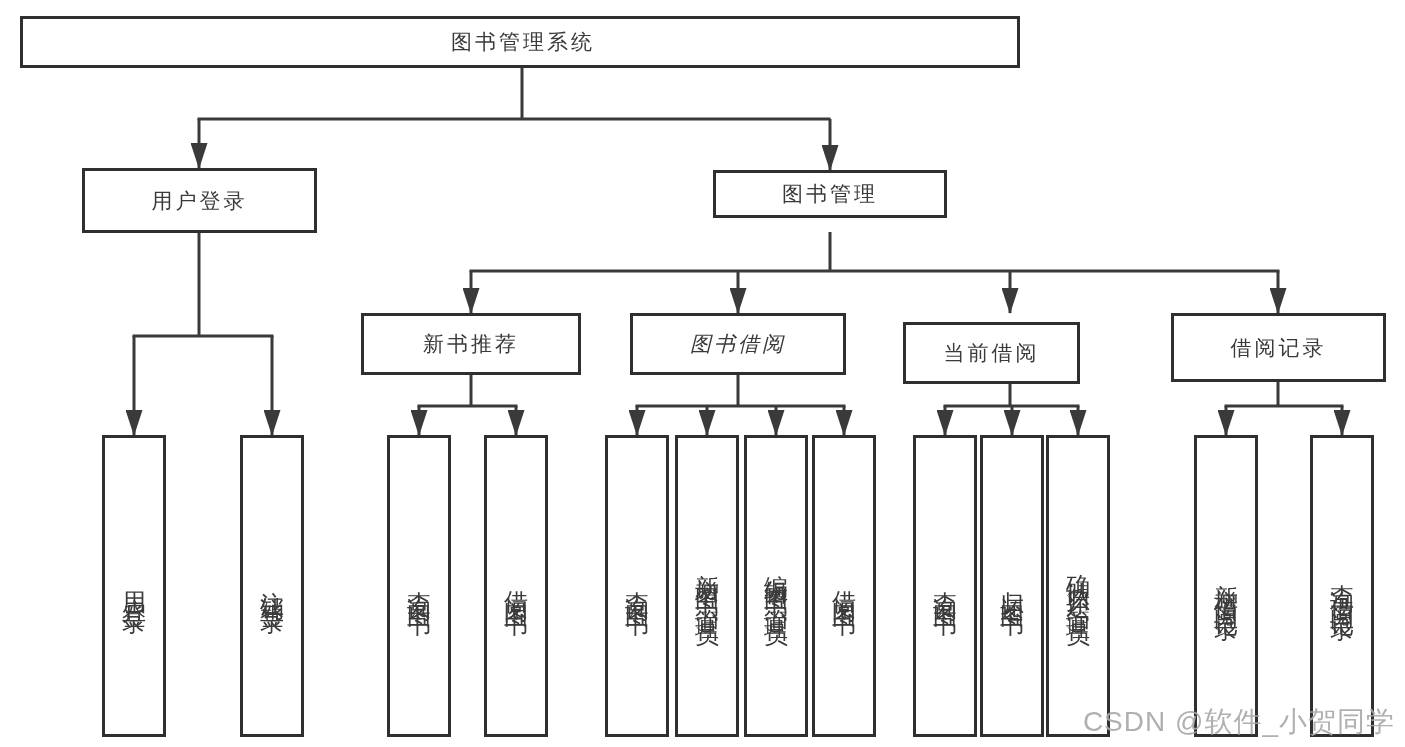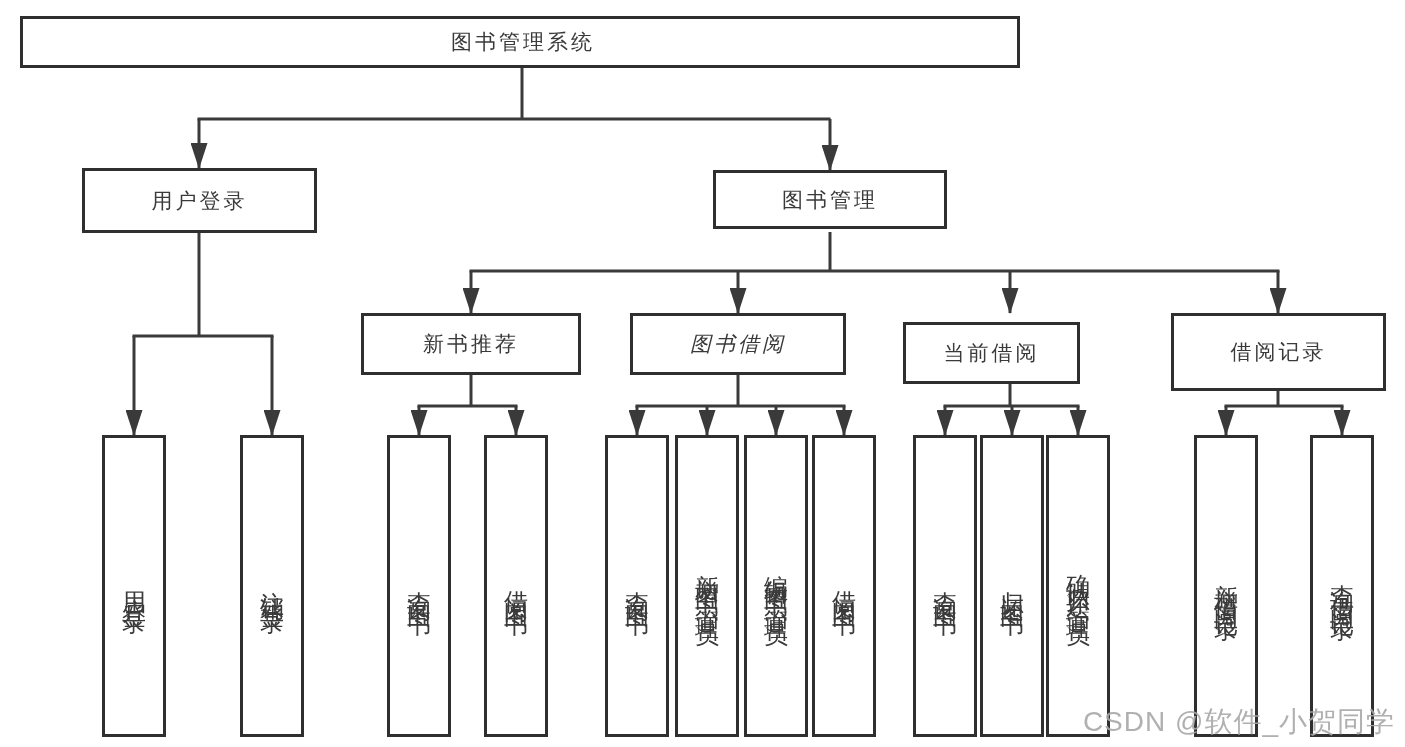--- a/index.html
+++ b/index.html
@@ -123,34 +123,34 @@
     </g>
   </svg>
 
   <div class="hnode" style="left:20px; top:16px; width:1000px; height:52px;padding-left:6px;">
     <span>图书管理系统</span>
   </div>
 
   <div class="hnode" style="left:82px; top:168px; width:235px; height:65px;">
     <span>用户登录</span>
   </div>
-  <div class="hnode" style="left:713px; top:170px; width:234px; height:59px;">
+  <div class="hnode" style="left:713px; top:170px; width:234px; height:48px;">
     <span>图书管理</span>
   </div>
 
   <div class="hnode" style="left:361px; top:313px; width:220px; height:62px;">
     <span>新书推荐</span>
   </div>
   <div class="hnode" style="left:630px; top:313px; width:216px; height:62px;font-style:italic;">
     <span>图书借阅</span>
   </div>
   <div class="hnode" style="left:903px; top:322px; width:177px; height:62px;">
     <span>当前借阅</span>
   </div>
-  <div class="hnode" style="left:1171px; top:313px; width:215px; height:78px;">
+  <div class="hnode" style="left:1171px; top:313px; width:215px; height:69px;">
     <span>借阅记录</span>
   </div>
 
   <div class="vnode" style="left:102px; top:435px; width:64px; height:302px;">
     <span>用户登录</span>
   </div>
   <div class="vnode" style="left:240px; top:435px; width:64px; height:302px;">
     <span>注销登录</span>
   </div>
 

